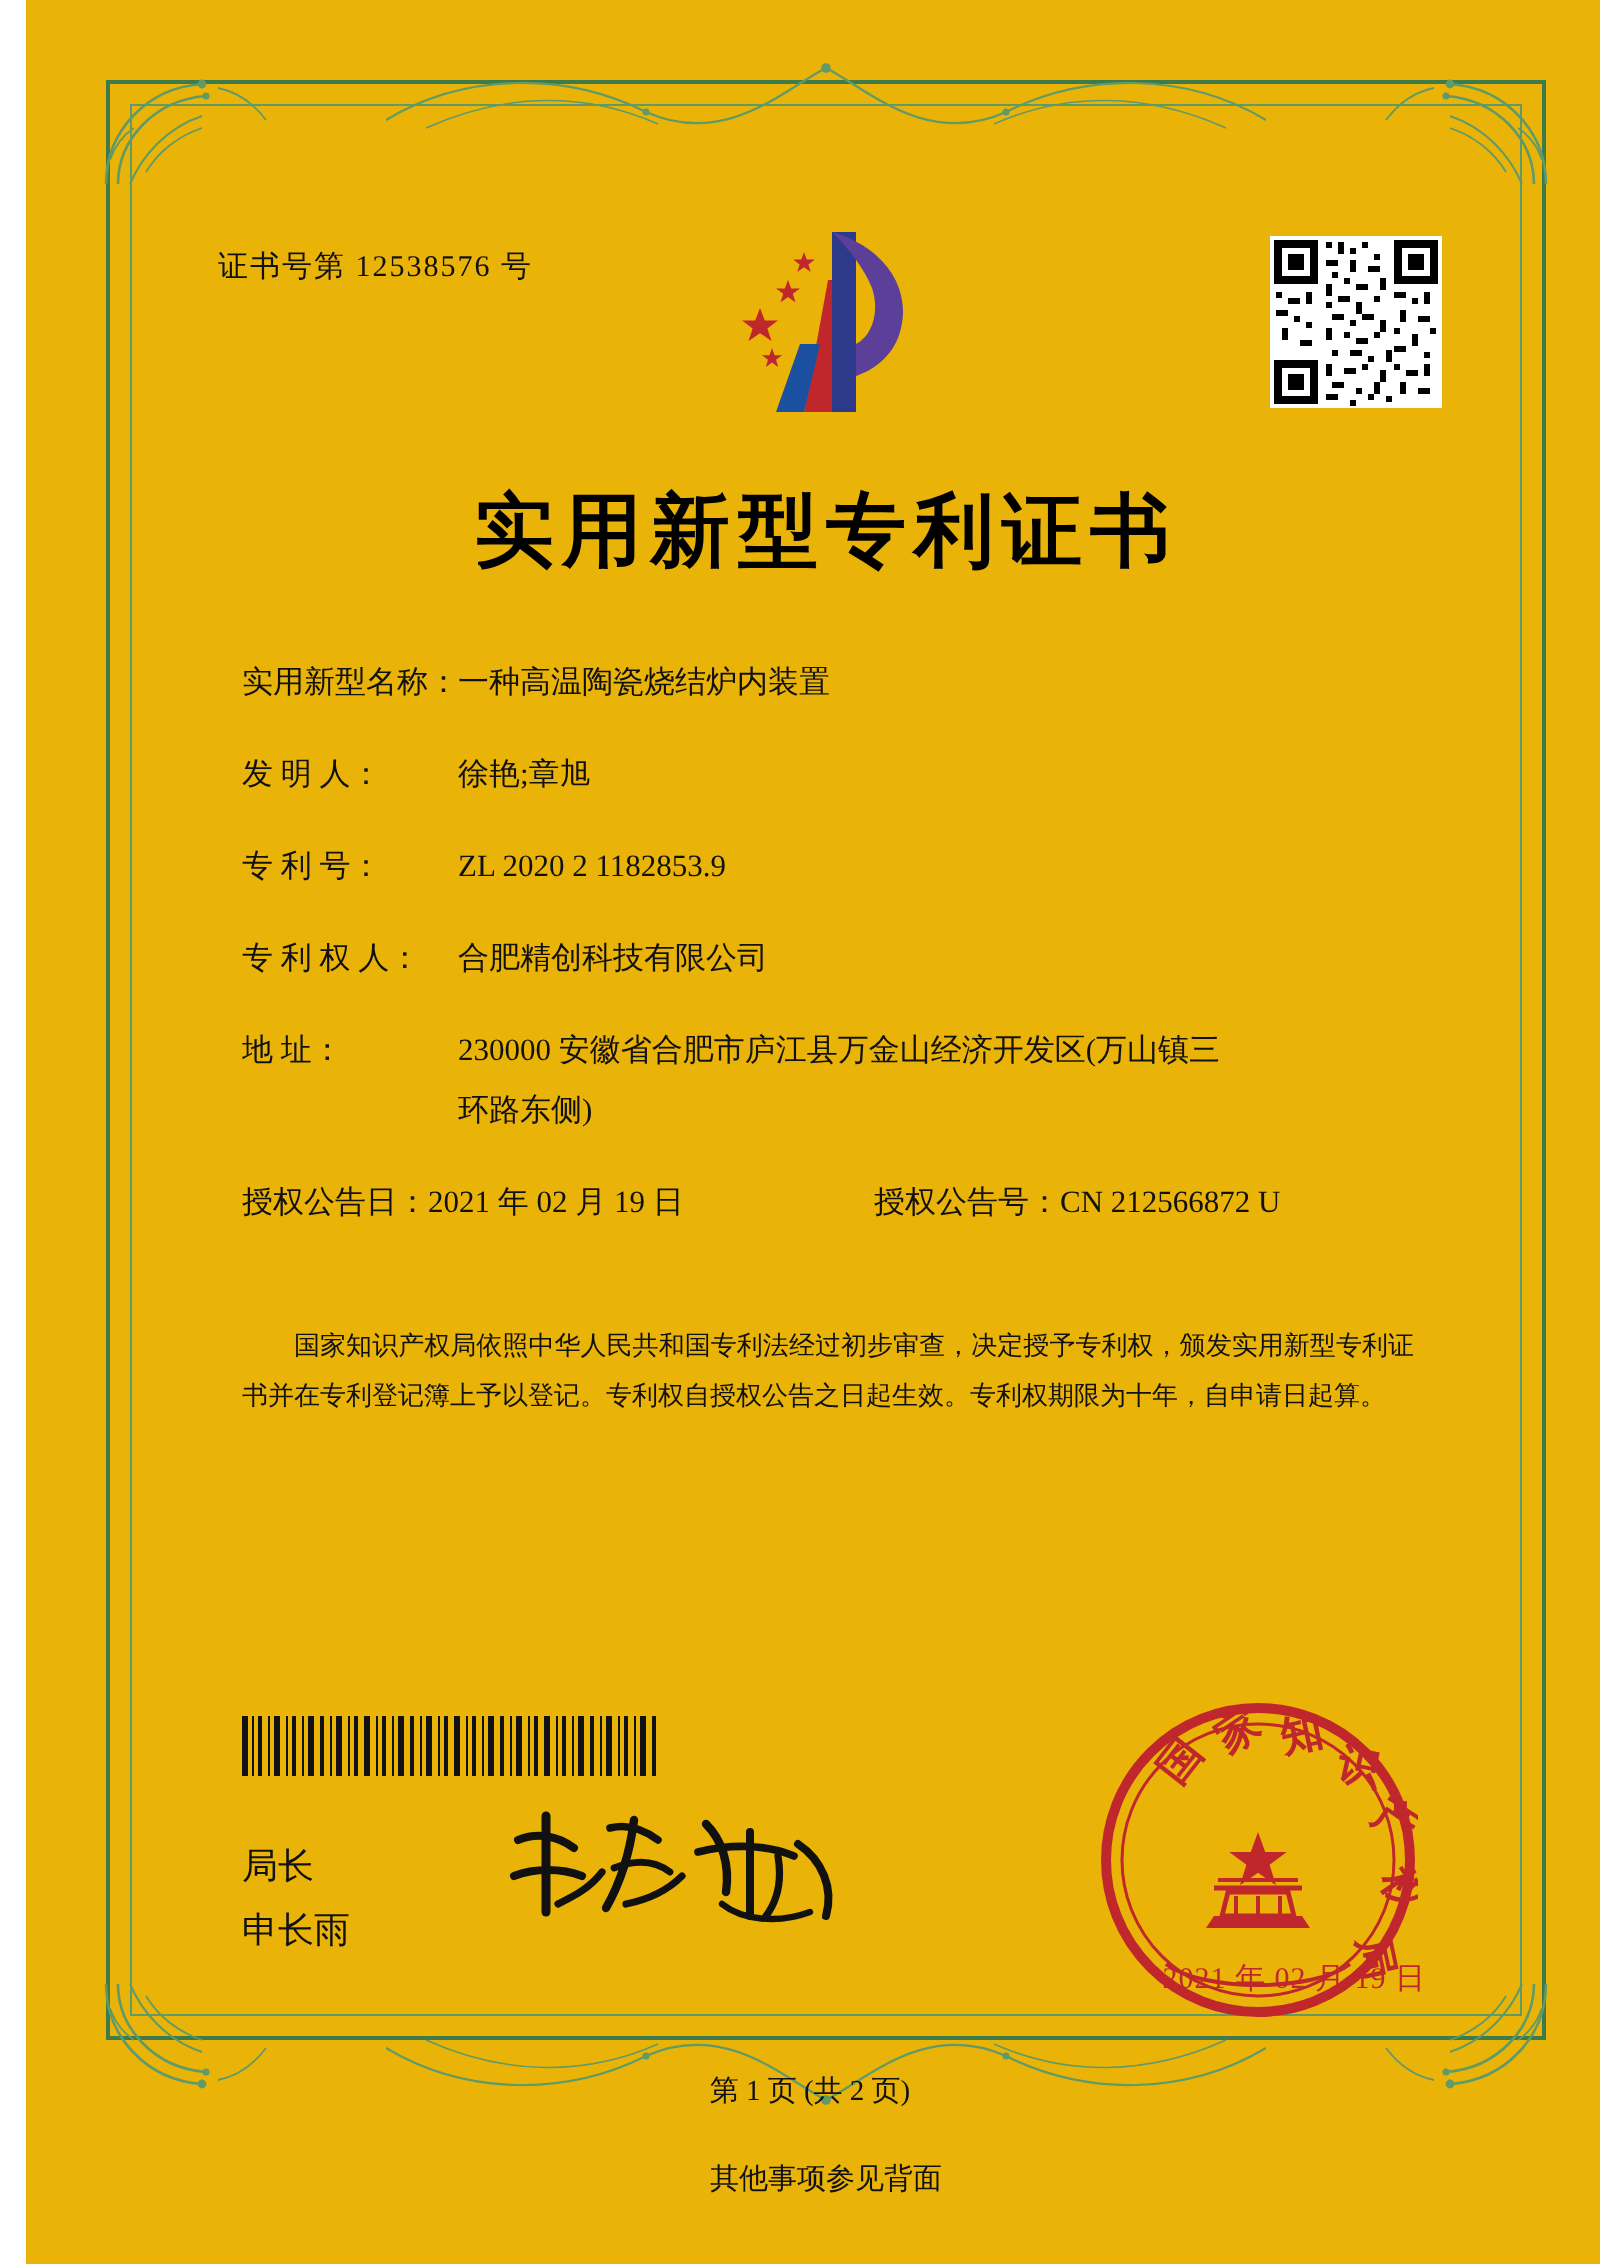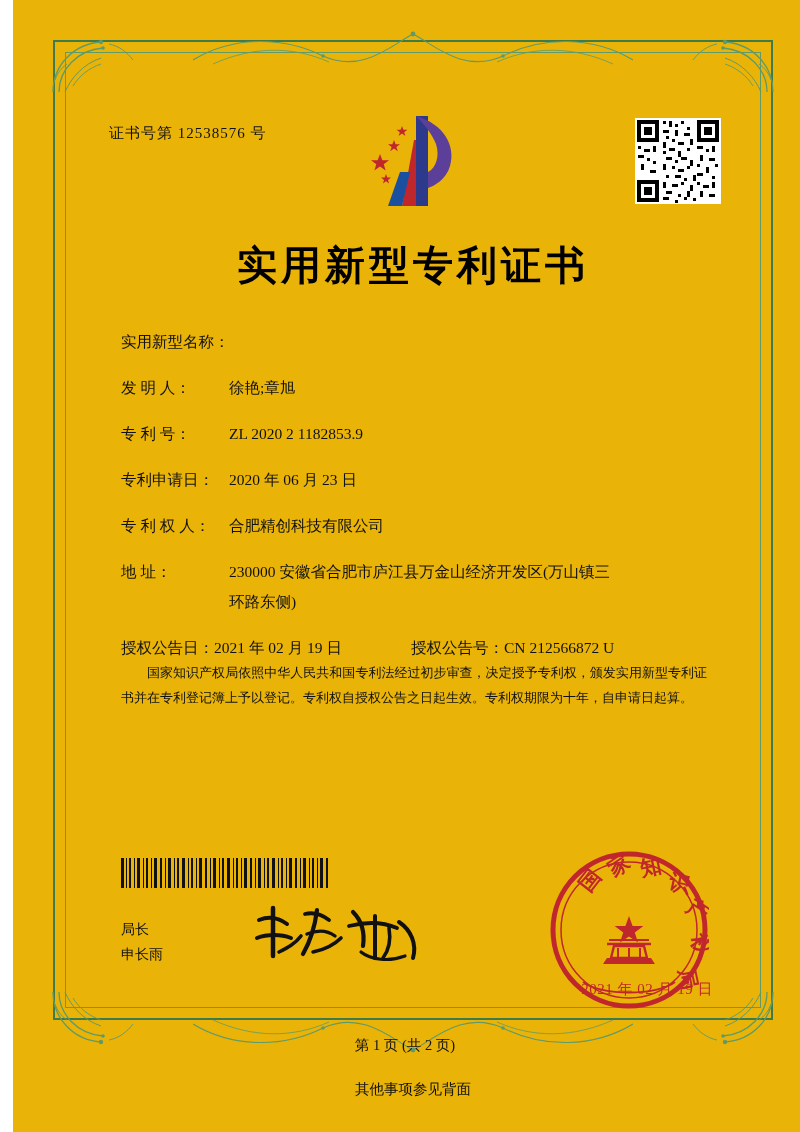--- a/index.html
+++ b/index.html
@@ -120,20 +120,21 @@
     flex: 0 0 auto;
   }
   .lbl-w1 { width: 108px; }
   .value {
     flex: 1 1 auto;
   }
   .row-inline {
     display: flex;
     margin-bottom: 22px;
     line-height: 1.55;
+    gap: 26px;
   }
   .grant-left { width: 290px; display:flex; }
   .grant-right { display:flex;justify-content:flex-end; }
   .addr-second {
     padding-left: 108px;
     margin-top: -16px;
     margin-bottom: 22px;
     line-height: 1.55;
   }
 
@@ -160,21 +161,21 @@
     top: 858px;
     width: 210px;
     height: 30px;
   }
 
   
   .sig-label {
     position: absolute;
     left: 108px;
     top: 918px;
-    font-size: 14px;
+    font-size: 18px;
     line-height: 1.75;
     color: #111;
   }
   .sig-script {
     position: absolute;
     left: 236px;
     top: 900px;
     width: 180px;
     height: 70px;
   }
@@ -388,36 +389,33 @@
       </g>
     </svg>
   </div>
 
   <div class="title">实用新型专利证书</div>
 
   <div class="fields">
 
     <div class="row">
       <span class="label lbl-w1">实用新型名称：</span>
+      <span class="value">一种高温陶瓷烧结炉内装置</span>
     </div>
 
     <div class="row">
       <span class="label lbl-w1">发 明 人：</span>
       <span class="value">徐艳;章旭</span>
     </div>
 
     <div class="row">
       <span class="label lbl-w1">专 利 号：</span>
       <span class="value">ZL 2020 2 1182853.9</span>
     </div>
 
-    <div class="row">
-      <span class="label lbl-w1">专利申请日：</span>
-      <span class="value">2020 年 06 月 23 日</span>
-    </div>
 
     <div class="row">
       <span class="label lbl-w1">专 利 权 人：</span>
       <span class="value">合肥精创科技有限公司</span>
     </div>
 
     <div class="row">
       <span class="label lbl-w1">地 址：</span>
       <span class="value">230000 安徽省合肥市庐江县万金山经济开发区(万山镇三</span>
     </div>

